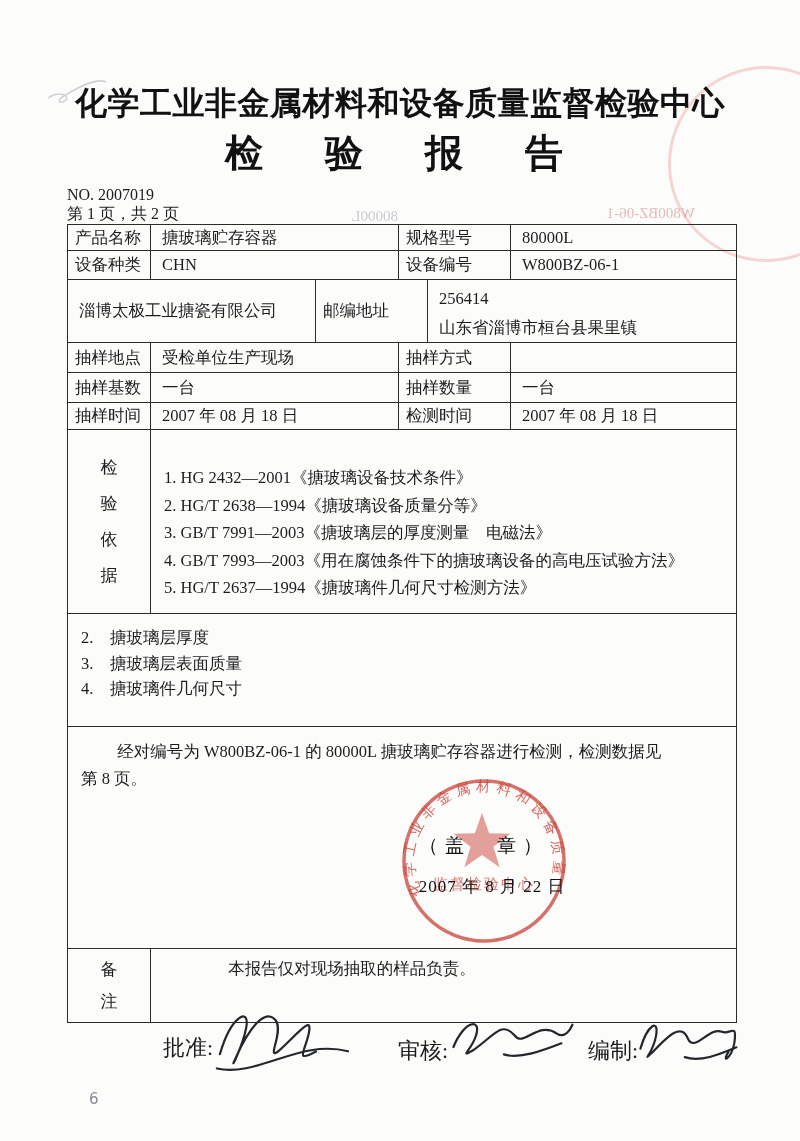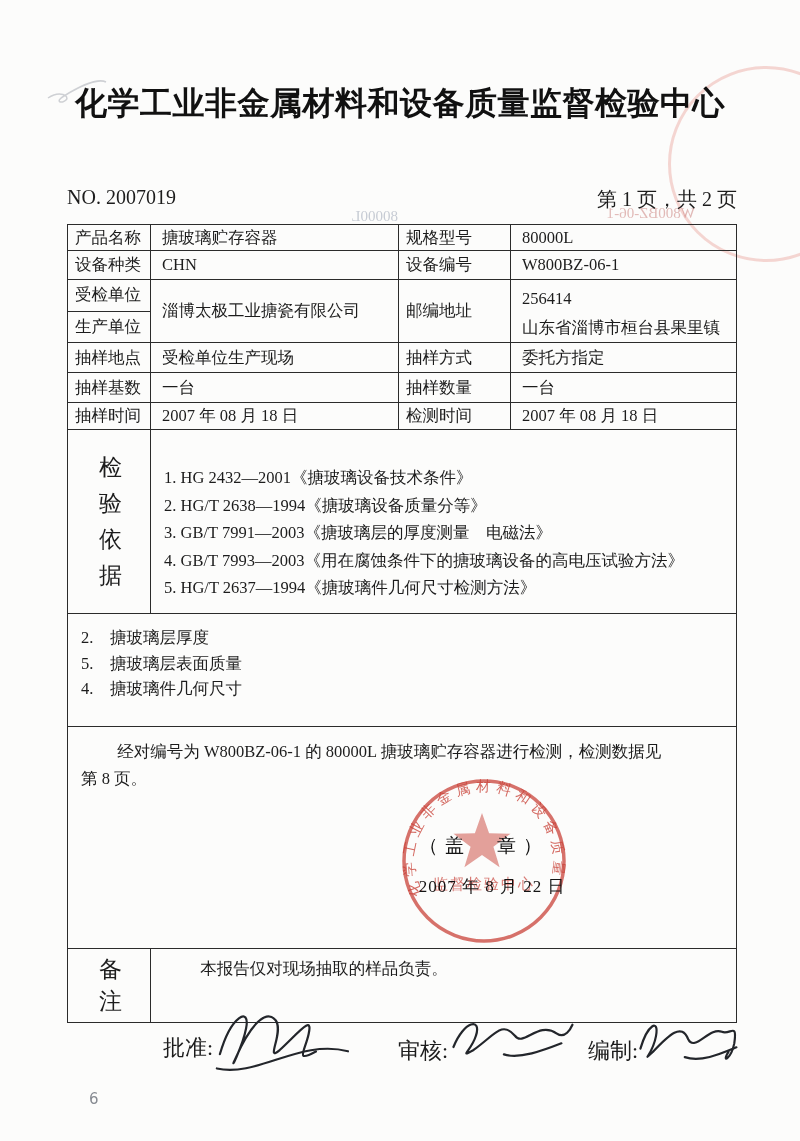--- a/index.html
+++ b/index.html
@@ -14,48 +14,48 @@
     font-family:"DejaVu Sans","Liberation Sans",sans-serif;
     font-weight:bold;font-size:32px;letter-spacing:0.5px;color:#111;
   }
   .report-title{
     position:absolute;top:128px;left:0;width:100%;text-align:center;
     font-family:"DejaVu Sans","Liberation Sans",sans-serif;
     font-weight:bold;font-size:38px;letter-spacing:12px;color:#111;
   }
   .meta-row{
     position:absolute;top:186px;left:67px;width:670px;
-    display:flex;justify-content:space-between;font-size:20px;
+    display:flex;justify-content:space-between;font-size:16px;flex-direction:column;
   }
   
   .rtable{
     position:absolute;left:67px;top:224px;width:670px;
     border:1.6px solid #2b2b2b;box-sizing:border-box;font-size:16.5px;
   }
   .trow{display:flex;border-bottom:1.4px solid #2b2b2b;box-sizing:border-box;}
-  .trow:last-child{border-bottom:none;}
+  .trow:last-child{border-bottom:none;gap:28px;}
   .cell{box-sizing:border-box;border-right:1.4px solid #2b2b2b;overflow:hidden;
         display:flex;align-items:center;}
   .cell.last{border-right:none;}
   .c1{width:83px;}.c2{width:248px;}.c3{width:112px;}.c4{flex:1;}
   .lbl{padding-left:7px;}
   .val{padding-left:11px;font-family:Liberation Serif, serif;}
   .r1{height:26px;}.r2{height:29px;}.r3{height:63px;}
   .r4{height:30px;}.r5{height:30px;}.r6{height:27px;}
   .subcol{display:flex;flex-direction:column;}
   .subcell{flex:1;display:flex;align-items:center;padding-left:7px;
            border-bottom:1.4px solid #2b2b2b;box-sizing:border-box;}
   .subcell.bottom{border-bottom:none;}
   .twolines{display:block;padding-top:3px;line-height:29px;}
   
   .s-basis{height:184px;}.s-items{height:113px;}.s-concl{height:222px;}.s-rem{height:73px;}
   .s-label{width:83px;border-right:1.4px solid #2b2b2b;box-sizing:border-box;
            display:flex;align-items:center;justify-content:center;}
   .s-content{flex:1;position:relative;box-sizing:border-box;}
-  .vtext{width:20px;word-break:break-all;text-align:center;font-size:23px;}
+  .vtext{width:20px;word-break:break-all;text-align:center;font-size:17px;}
   .lh-basis{line-height:36px;}
   .lh-items{line-height:27px;}
   .lh-concl{line-height:54px;}
   .lh-rem{line-height:32px;}
   .list{padding-left:13px;}
   .list-basis{padding-top:34px;line-height:27.5px;}
   .list-items{padding-top:11px;line-height:25.5px;}
   .concl-text{padding:11px 22px 0 13px;line-height:27px;}
   .indent{text-indent:2.2em;}
   .rem-text{padding:7px 22px 0 13px;line-height:25px;text-indent:2.2em;}
@@ -90,20 +90,21 @@
 <div class="page">
 
   <div class="bleed-ring"></div>
   <div class="mirror-frag frag1">W800BZ-06-1</div>
   <div class="mirror-frag frag2">80000L</div>
   <svg class="pencil-squiggle" width="80" height="40" viewBox="0 0 80 40">
     <path d="M8,30 C20,22 30,28 26,32 C22,36 14,34 24,28 C40,18 58,10 66,14" stroke="rgba(150,155,165,0.45)" stroke-width="1.5" fill="none"></path>
   </svg>
 
   <div class="org-title">化学工业非金属材料和设备质量监督检验中心</div>
+  <div class="report-title">检　验　报　告</div>
   <div class="meta-row">
     <span>NO. 2007019</span>
     <span>第 1 页，共 2 页</span>
   </div>
 
   <div class="rtable">
 
     <div class="trow r1">
       <div class="cell lbl c1">产品名称</div>
       <div class="cell val c2">搪玻璃贮存容器</div>
@@ -112,39 +113,34 @@
     </div>
 
     <div class="trow r2">
       <div class="cell lbl c1">设备种类</div>
       <div class="cell val c2">CHN</div>
       <div class="cell lbl c3">设备编号</div>
       <div class="cell val c4 last">W800BZ-06-1</div>
     </div>
 
     <div class="trow r3">
-      <div class="c1 subcol" style="border-right:1.4px solid #2b2b2b;box-sizing:border-box;">
-        <div class="subcell">受检单位</div>
-        <div class="subcell bottom">生产单位</div>
-      </div>
       <div class="cell val c2">淄博太极工业搪瓷有限公司</div>
       <div class="cell lbl c3">邮编地址</div>
       <div class="cell val c4 last">
         <div class="twolines">
           <div>256414</div>
           <div>山东省淄博市桓台县果里镇</div>
         </div>
       </div>
     </div>
 
     <div class="trow r4">
       <div class="cell lbl c1">抽样地点</div>
       <div class="cell val c2">受检单位生产现场</div>
       <div class="cell lbl c3">抽样方式</div>
-      <div class="cell val c4 last">委托方指定</div>
     </div>
 
     <div class="trow r5">
       <div class="cell lbl c1">抽样基数</div>
       <div class="cell val c2">一台</div>
       <div class="cell lbl c3">抽样数量</div>
       <div class="cell val c4 last">一台</div>
     </div>
 
     <div class="trow r6">
@@ -166,21 +162,21 @@
           <div>4. GB/T 7993—2003《用在腐蚀条件下的搪玻璃设备的高电压试验方法》</div>
           <div>5. HG/T 2637—1994《搪玻璃件几何尺寸检测方法》</div>
         </div>
       </div>
     </div>
 
     <div class="trow s-items">
       <div class="s-content">
         <div class="list list-items">
           <div>2.　搪玻璃层厚度</div>
-          <div>5.　搪玻璃层表面质量</div>
+          <div>3.　搪玻璃层表面质量</div>
           <div>4.　搪玻璃件几何尺寸</div>
         </div>
       </div>
     </div>
 
     <div class="trow s-concl">
       <div class="s-content">
         <div class="concl-text">
           <div class="indent">经对编号为 W800BZ-06-1 的 80000L 搪玻璃贮存容器进行检测，检测数据见</div>
           <div>第 8 页。</div>

